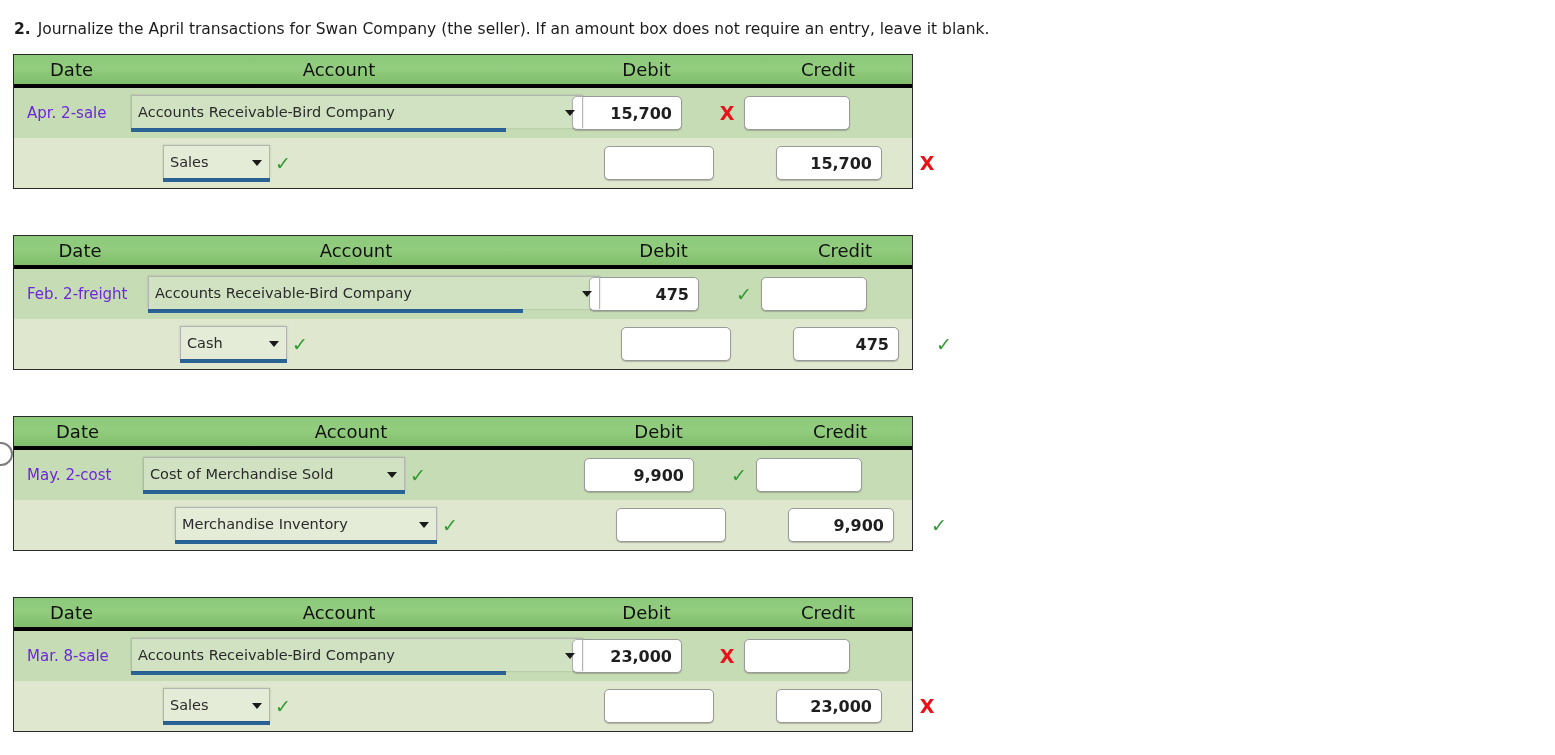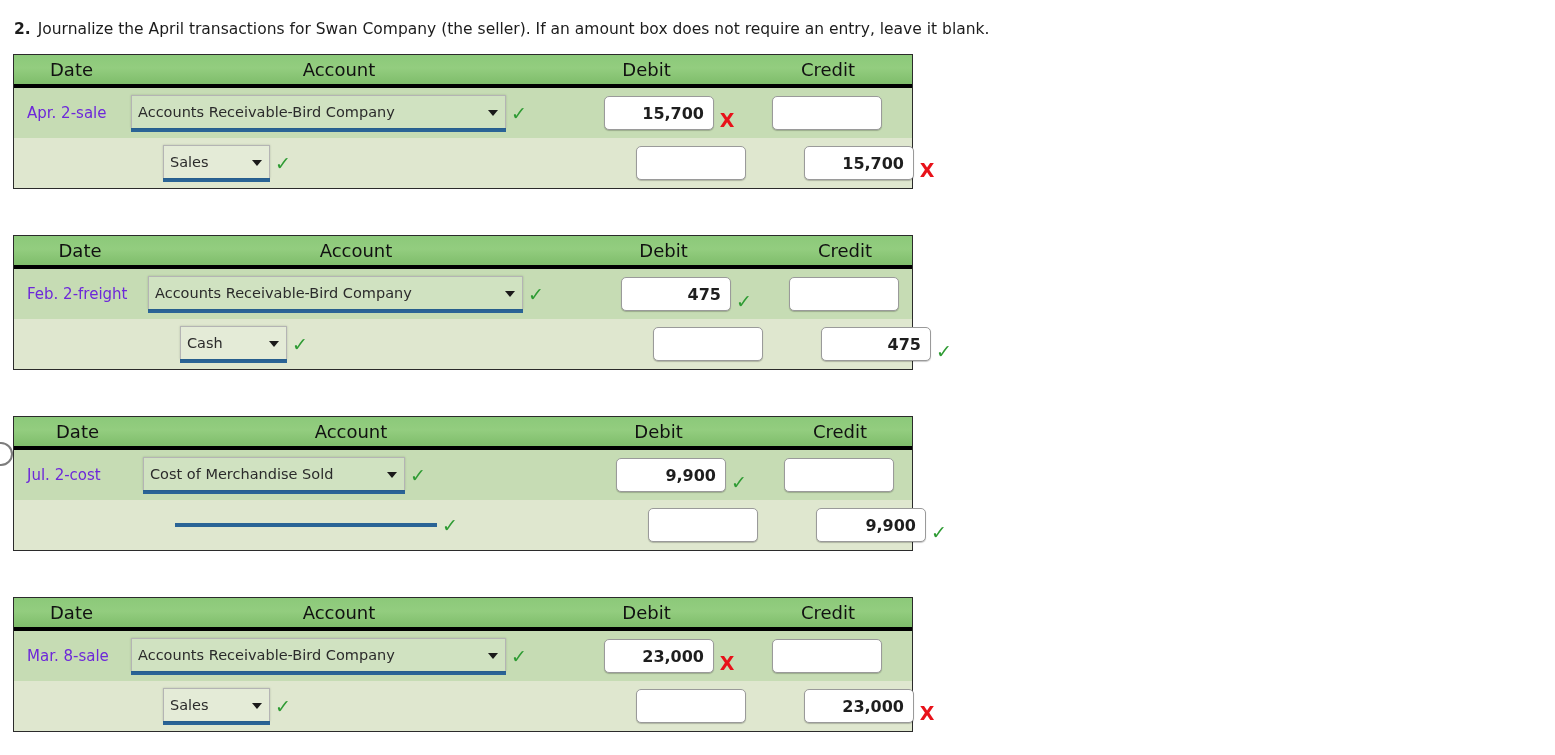--- a/index.html
+++ b/index.html
@@ -124,21 +124,21 @@
     border-left: 5px solid transparent;
     border-right: 5px solid transparent;
     border-top: 6px solid #1a1a1a;
   }
   .sel-underline {
     height: 4px;
     background: #2a6496;
   }
   .sel-box { display: inline-block; }
 
-  .sel-wide   { width: 375px; }
+  .sel-wide   { width: 452px; }
   .sel-mid    { width: 262px; }
   .sel-narrow { width: 107px; }
 
   
   .amt {
     width: 110px;
     height: 34px;
     box-sizing: border-box;
     background: #ffffff;
     border: 1px solid #9a9a9a;
@@ -148,24 +148,25 @@
     align-items: center;
     justify-content: flex-end;
     padding-right: 9px;
     font-size: 16px;
     font-weight: bold;
     color: #1e1e1e;
   }
 
   .amt-wrap {
     display: flex;
-    align-items: flex-end;
+    align-items: center;
     height: 100%;
     justify-content: flex-end;
     padding-right: 4px;
+    gap: 32px;
   }
 
   
   .mark {
     width: 26px;
     flex: 0 0 auto;
     text-align: center;
     font-size: 19px;
     font-weight: bold;
     line-height: 1;
@@ -306,21 +307,21 @@
     </div>
     <div class="journal" style="top: 416px;">
       <div class="jhead">
         <div class="hcell" style="width: 127px; flex: 0 0 auto;">Date</div>
         <div class="hcell" style="width: 420px; flex: 0 0 auto;">Account</div>
         <div class="hcell" style="width: 195px; flex: 0 0 auto;">Debit</div>
         <div class="hcell" style="width: 168px; flex: 0 0 auto;">Credit</div>
       </div>
       <div class="jrow r1">
         <div style="width: 127px; flex: 0 0 auto;">
-          <div class="date-text">Jul. 2-cost</div>
+          <div class="date-text">May. 2-cost</div>
         </div>
         <div class="c-account">
           <div class="acct-wrap">
             <div class="sel-box">
               <div class="sel sel-mid">Cost of Merchandise Sold<span></span></div>
               <div class="sel-underline" style="width: 262px;"></div>
             </div>
             <div class="mark ok">✓</div>
           </div>
         </div>
@@ -337,20 +338,21 @@
           </div>
         </div>
       </div>
       <div class="jrow r2">
         <div style="width: 127px; flex: 0 0 auto;">
           <div class="date-text"></div>
         </div>
         <div class="c-account">
           <div class="acct-wrap">
             <div class="sel-box">
+              <div class="sel sel-mid">Merchandise Inventory<span></span></div>
               <div class="sel-underline" style="width: 262px;"></div>
             </div>
             <div class="mark ok">✓</div>
           </div>
         </div>
         <div class="c-debit">
           <div class="amt-wrap">
             <div class="amt"></div>
             <div class="mark none"></div>
           </div>

